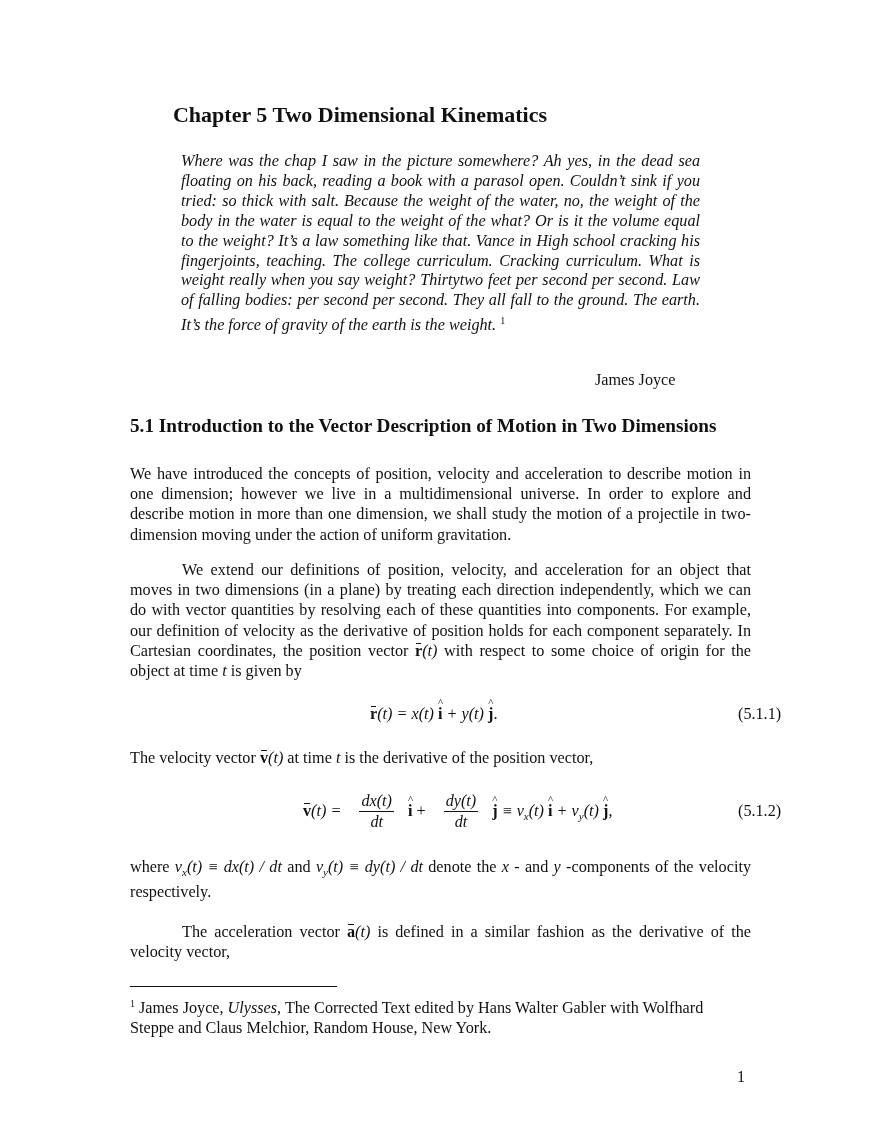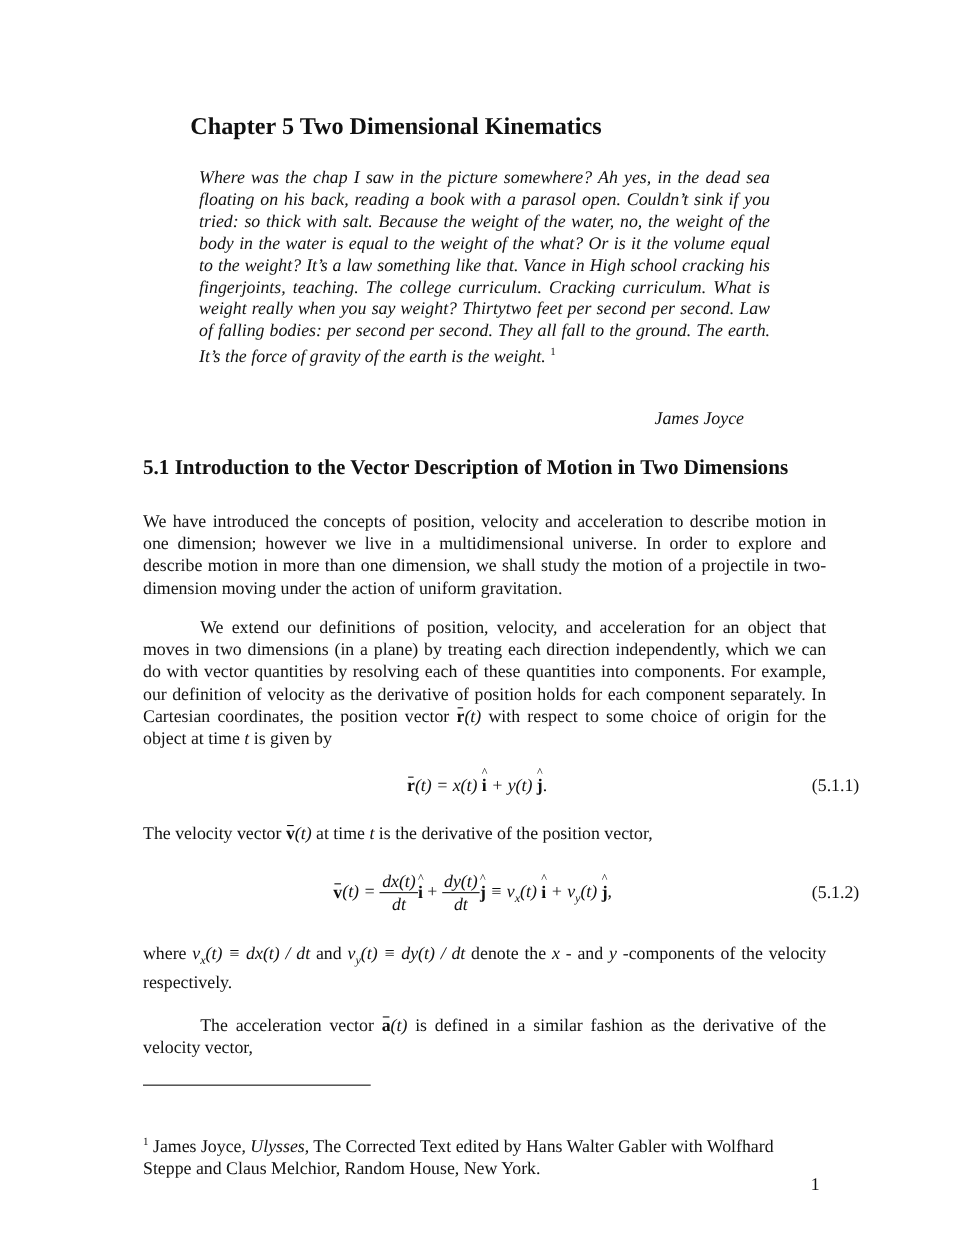--- a/index.html
+++ b/index.html
@@ -12,21 +12,21 @@
     left: 0; width: 720px; top: 102px; text-align: center;
     font-size: 22px; font-weight: bold;
   }
   .epigraph {
     left: 181px; width: 519px; top: 152px;
     font-size: 16.2px; line-height: 19.9px; font-style: italic;
     text-align: justify; text-align-last: left;
   }
   .epigraph sup { font-size: 10px; font-style: normal; vertical-align: 6px; }
   .attribution {
-    left: 595px; top: 371px; font-size: 16.2px; font-style: italic;
+    left: 595px; top: 371px; font-size: 16.2px; 
   }
   .section-heading {
     left: 130px; top: 415px; font-size: 19.2px; font-weight: bold; white-space: nowrap;
   }
   .para {
     left: 130px; width: 621px; font-size: 16.2px; line-height: 20.2px;
     text-align: justify;
   }
   .para.indent { text-indent: 52px; }
   .math { font-style: italic; }
@@ -35,28 +35,28 @@
     content: ""; position: absolute; left: 1px; right: 1px; top: 1px;
     border-top: 1px solid #111;
   }
   .hat { font-weight: bold; font-style: normal; position: relative; }
   .hat::before {
     content: "^"; position: absolute; left: 0; right: 0; top: -9px;
     text-align: center; font-size: 11px; font-weight: normal;
   }
   .equation { font-size: 16.2px; white-space: nowrap; }
   .eqnum { font-size: 16.2px; margin-left: 44px; }
-  .frac { display: inline-block; vertical-align: middle; text-align: center; margin: 0 0; font-family: Liberation Serif, serif; }
+  .frac { display: inline-block; vertical-align: middle; text-align: center; margin: 0 14px; font-family: Liberation Serif, serif; }
   .frac .num { display: block; border-bottom: 1px solid #111; padding: 0 2px; font-style: italic; }
   .frac .den { display: block; font-style: italic; padding-top: 1px; }
   .footnote-rule {
     left: 130px; top: 986px; width: 207px; border-top: 1px solid #111;
   }
   .footnote {
-    left: 130px; width: 621px; top: 994px; font-size: 16.2px; line-height: 20.2px; margin-top: 35px;
+    left: 130px; width: 621px; top: 994px; font-size: 16.2px; line-height: 20.2px;
   }
   .footnote sup { font-size: 10px; vertical-align: 6px; }
   .page-number { left: 737px; top: 1068px; font-size: 16.2px; }
   sub { font-size: 11px; }
 </style>
 </head>
 <body>
 
 <div class="abs title">Chapter 5 Two Dimensional Kinematics</div>
 

